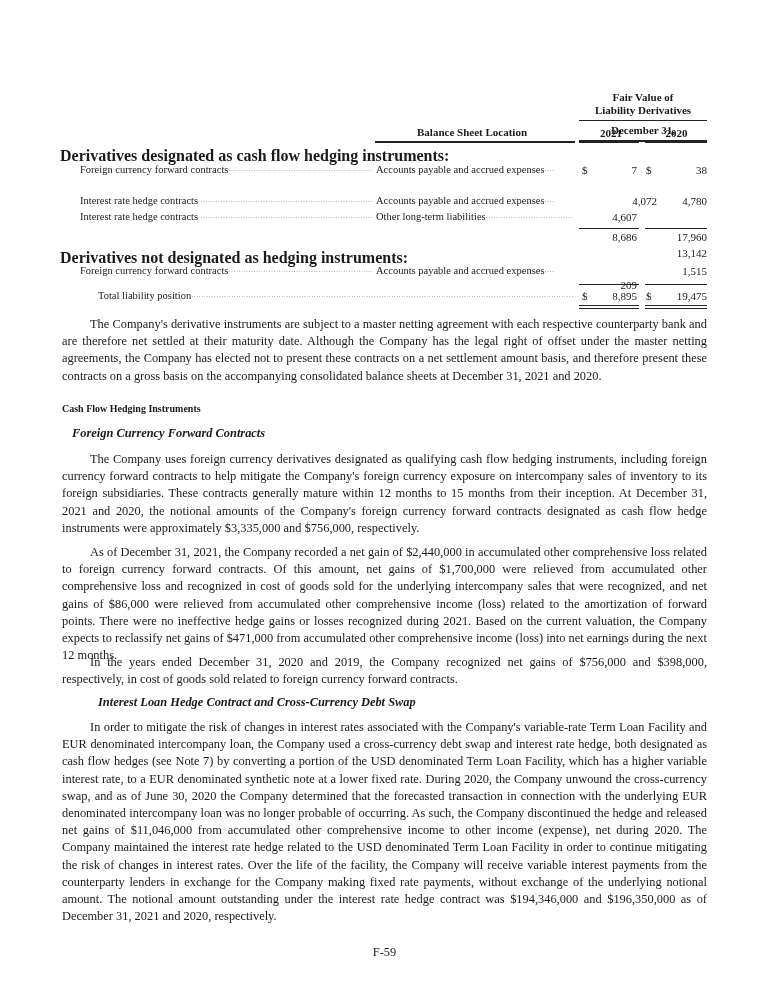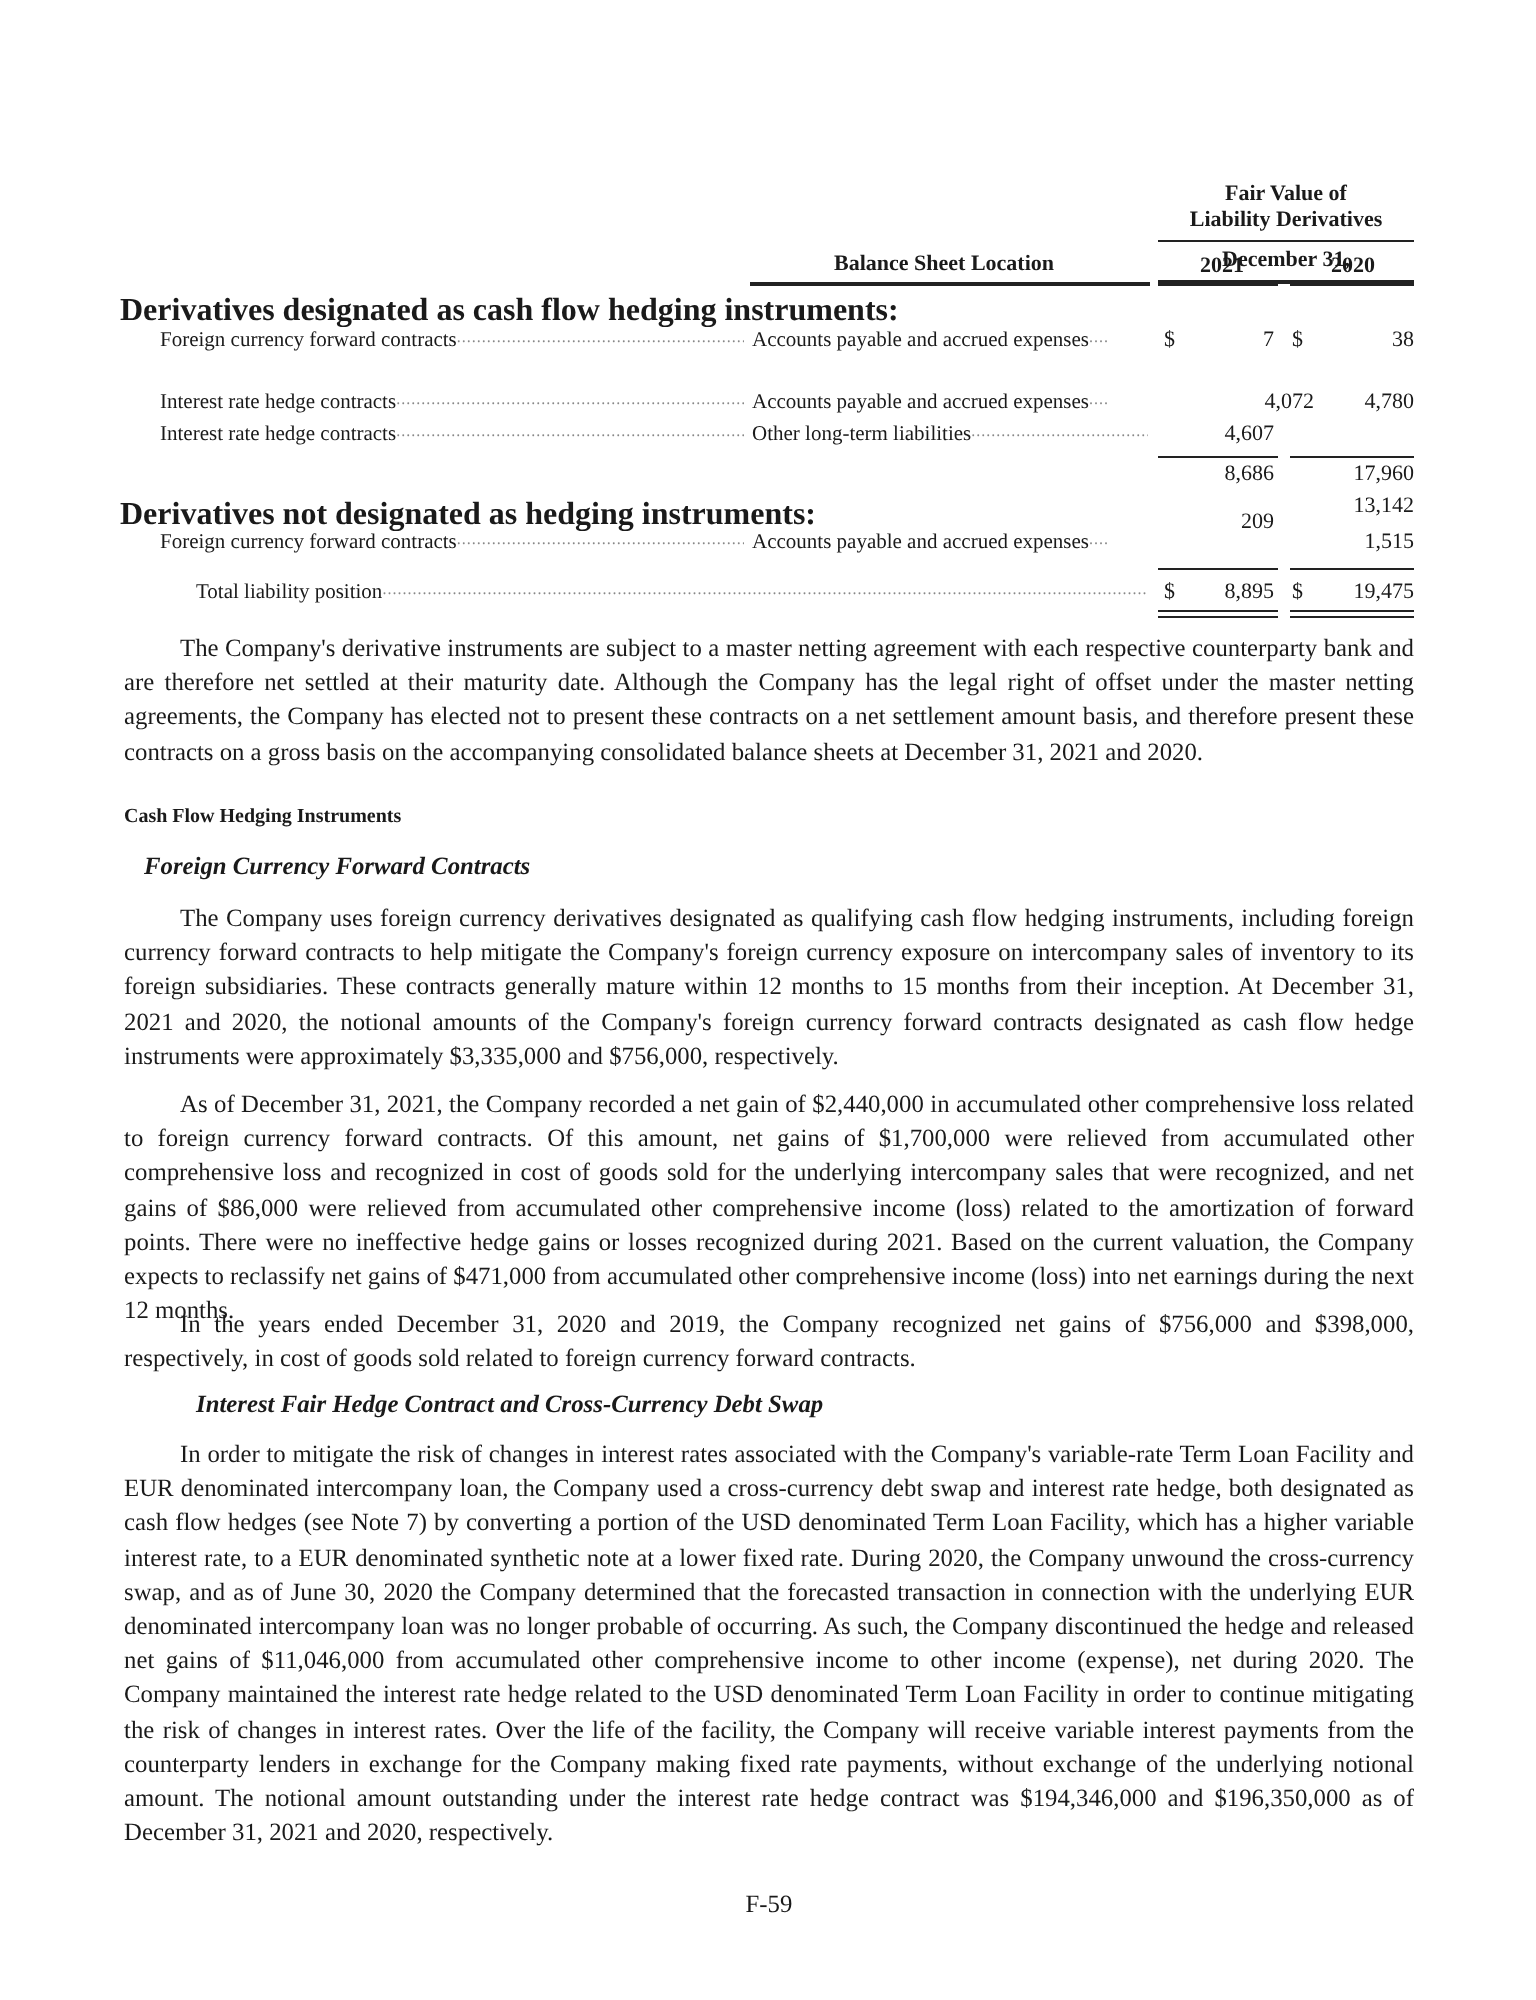--- a/index.html
+++ b/index.html
@@ -149,21 +149,21 @@
     <div class="abs num" style="left:595px; top:231px; width:50px;">17,960</div>
 
     <div class="abs section" style="left:-2px; top:249px;">Derivatives not designated as hedging instruments:</div>
 
     <div class="abs label" style="left:18px; top:265px; width:292px; overflow:hidden;">
       <span>Foreign currency forward contracts</span><span class="leader">..............................................................................................</span>
     </div>
     <div class="abs label" style="left:314px; top:265px; width:198px; overflow:hidden;">
       <span>Accounts payable and accrued expenses</span><span class="leader">....</span>
     </div>
-    <div class="abs num" style="left:530px; top:255px; width:45px;">209</div>
+    <div class="abs num" style="left:530px; top:279px; width:45px;">209</div>
     <div class="abs num" style="left:595px; top:265px; width:50px;text-align:right;">1,515</div>
 
     <div class="hline thin" style="left:517px; top:284px; width:60px;"></div>
     <div class="hline thin" style="left:583px; top:284px; width:62px;"></div>
 
     <div class="abs label" style="left:36px; top:290px; width:476px; overflow:hidden;">
       <span>Total liability position</span><span class="leader">................................................................................................................................................................................................................................................................</span>
     </div>
     <div class="abs dollar" style="left:520px; top:290px;">$</div>
     <div class="abs num" style="left:530px; top:290px; width:45px;">8,895</div>
@@ -179,18 +179,18 @@
   <p class="heading-bold" style="top:403px;">Cash Flow Hedging Instruments</p>
 
   <p class="heading-ital" style="top:426px; left:10px;">Foreign Currency Forward Contracts</p>
 
   <p class="para" style="top:451px;">The Company uses foreign currency derivatives designated as qualifying cash flow hedging instruments, including foreign currency forward contracts to help mitigate the Company's foreign currency exposure on intercompany sales of inventory to its foreign subsidiaries. These contracts generally mature within 12 months to 15 months from their inception. At December 31, 2021 and 2020, the notional amounts of the Company's foreign currency forward contracts designated as cash flow hedge instruments were approximately $3,335,000 and $756,000, respectively.</p>
 
   <p class="para" style="top:544px;">As of December 31, 2021, the Company recorded a net gain of $2,440,000 in accumulated other comprehensive loss related to foreign currency forward contracts. Of this amount, net gains of $1,700,000 were relieved from accumulated other comprehensive loss and recognized in cost of goods sold for the underlying intercompany sales that were recognized, and net gains of $86,000 were relieved from accumulated other comprehensive income (loss) related to the amortization of forward points. There were no ineffective hedge gains or losses recognized during 2021. Based on the current valuation, the Company expects to reclassify net gains of $471,000 from accumulated other comprehensive income (loss) into net earnings during the next 12 months.</p>
 
   <p class="para" style="top:654px;">In the years ended December 31, 2020 and 2019, the Company recognized net gains of $756,000 and $398,000, respectively, in cost of goods sold related to foreign currency forward contracts.</p>
 
-  <p class="heading-ital" style="top:695px; left:36px;">Interest Fair Hedge Contract and Cross-Currency Debt Swap</p>
+  <p class="heading-ital" style="top:695px; left:36px;">Interest Loan Hedge Contract and Cross-Currency Debt Swap</p>
 
   <p class="para" style="top:719px;">In order to mitigate the risk of changes in interest rates associated with the Company's variable-rate Term Loan Facility and EUR denominated intercompany loan, the Company used a cross-currency debt swap and interest rate hedge, both designated as cash flow hedges (see Note 7) by converting a portion of the USD denominated Term Loan Facility, which has a higher variable interest rate, to a EUR denominated synthetic note at a lower fixed rate. During 2020, the Company unwound the cross-currency swap, and as of June 30, 2020 the Company determined that the forecasted transaction in connection with the underlying EUR denominated intercompany loan was no longer probable of occurring. As such, the Company discontinued the hedge and released net gains of $11,046,000 from accumulated other comprehensive income to other income (expense), net during 2020.  The Company maintained the interest rate hedge related to the USD denominated Term Loan Facility in order to continue mitigating the risk of changes in interest rates. Over the life of the facility, the Company will receive variable interest payments from the counterparty lenders in exchange for the Company making fixed rate payments, without exchange of the underlying notional amount. The notional amount outstanding under the interest rate hedge contract was $194,346,000 and $196,350,000 as of December 31, 2021 and 2020, respectively.</p>
 
   <div class="footer" style="top:945px;">F-59</div>
 </div>
 
 </body></html>

